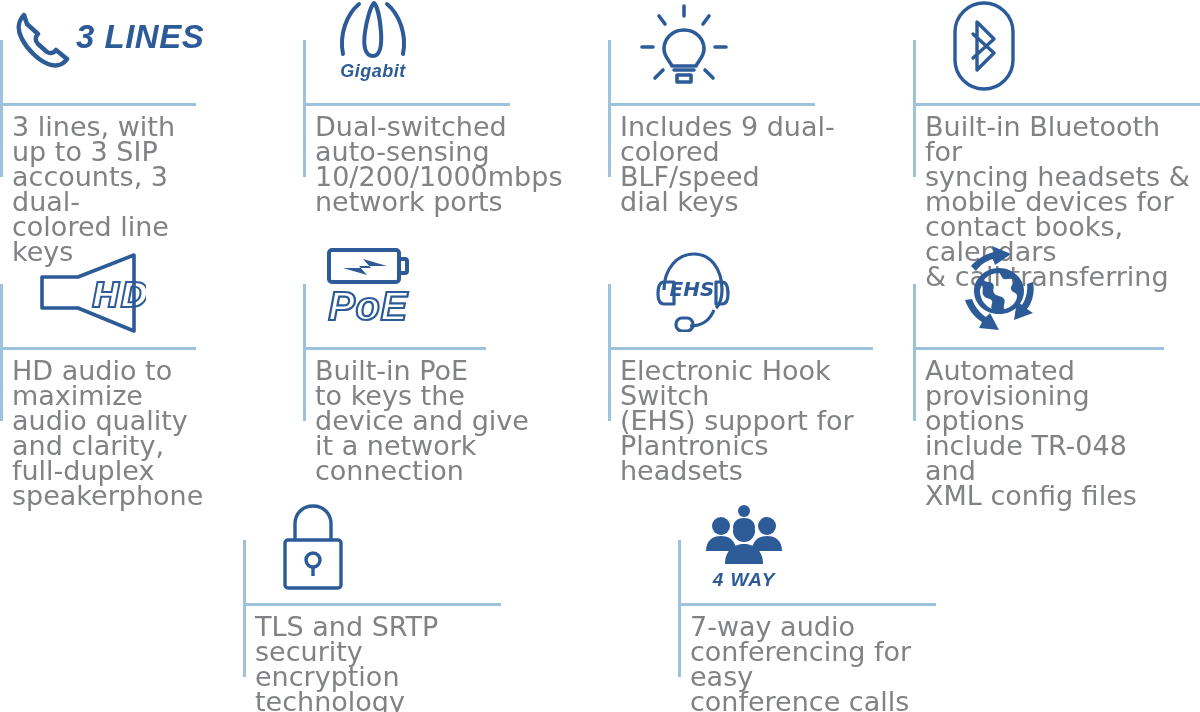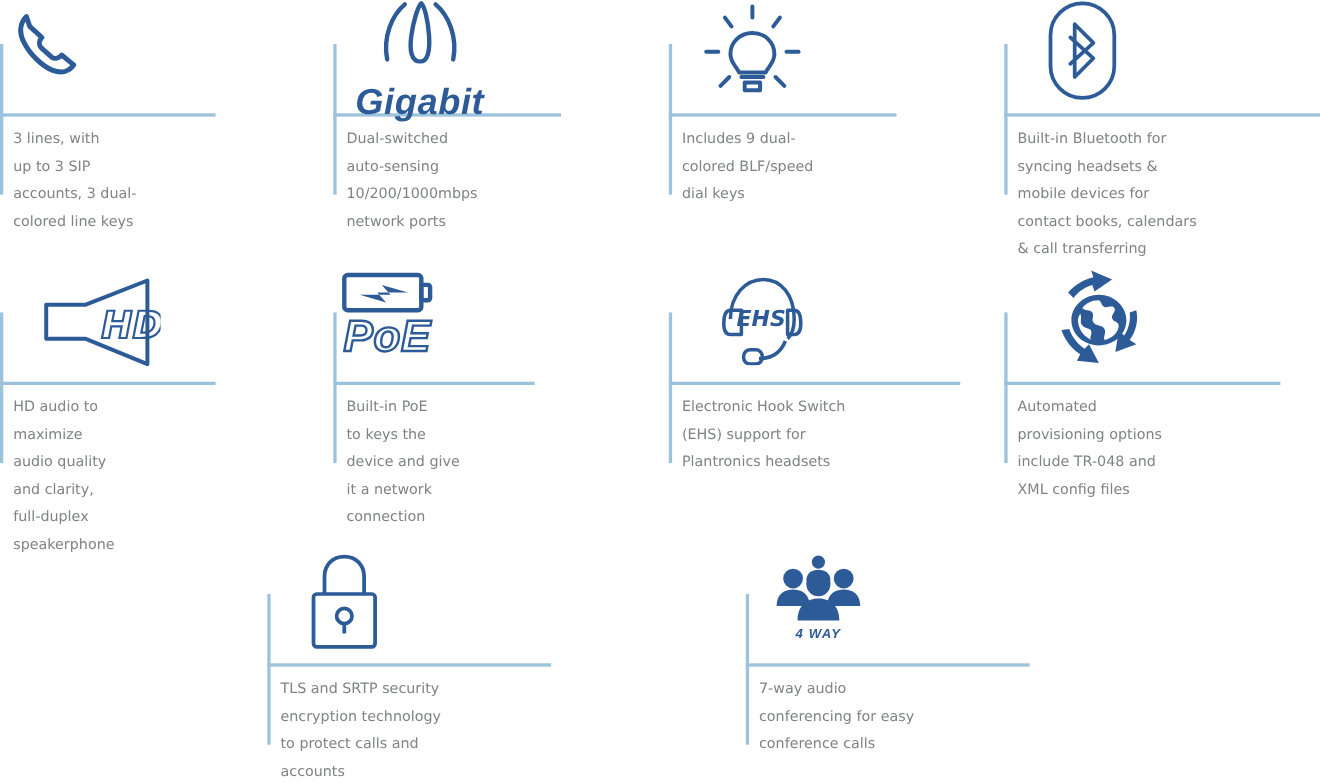--- a/index.html
+++ b/index.html
@@ -67,21 +67,21 @@
     color: #2d5b98;
     letter-spacing: 0.5px;
     line-height: 1;
   }
 
   .desc {
     position: absolute;
     left: 12px;
     top: 114px;
     color: #808285;
-    font-size: 13px;
+    font-size: 27px;
     line-height: 25px;
     white-space: pre-line;
     font-family: "DejaVu Sans", "Liberation Sans", sans-serif;
     font-weight: 400;
   }
 
   
   #cell-lines    { left: 0px;   top: 0px;   width: 230px; }
   #cell-lines    .hbar { width: 196px; }
 
@@ -123,20 +123,21 @@
     <div class="vbar"></div>
     <div class="hbar"></div>
     <div class="icon-wrap" style="left:14px;top:8px;">
       <div class="icon-inner" style="flex-direction:row;align-items:center;gap:6px;">
         <span>
           <svg class="svg-icon" width="56" height="62" viewBox="0 0 56 62">
             <path d="M10 7 C4 13 3 22 8 31 C13 41 24 52 34 56 C42 59 49 57 53 51
                      L42 42 C40 45 36 46 33 44 L24 36 C21 33 21 29 24 26 L13 16 Z" fill="none" stroke="#2d5b98" stroke-width="4.5" stroke-linejoin="round" stroke-linecap="round"></path>
           </svg>
         </span>
+        <span class="icon-caption" style="font-size:33px;margin-top:-6px;">3 LINES</span>
       </div>
     </div>
     <div class="desc">3 lines, with
 up to 3 SIP
 accounts, 3 dual-
 colored line keys</div>
   </div>
 
   <div class="feature" id="cell-gigabit">
     <div class="vbar"></div>
@@ -144,21 +145,21 @@
     <div class="icon-wrap" style="left:20px;top:0px;">
       <div class="icon-inner">
         <span>
           <svg class="svg-icon" width="100" height="58" viewBox="0 0 100 58">
             <path d="M20 54 C16 34 24 14 36 4" fill="none" stroke="#2d5b98" stroke-width="4" stroke-linecap="round"></path>
             <path d="M80 54 C84 34 76 14 64 4" fill="none" stroke="#2d5b98" stroke-width="4" stroke-linecap="round"></path>
             <path d="M50 56 C42 56 40 46 42 32 C44 18 48 6 51 3 C54 6 57 18 58 32
                      C59 46 57 56 50 56 Z" fill="none" stroke="#2d5b98" stroke-width="4" stroke-linejoin="round"></path>
           </svg>
         </span>
-        <span class="icon-caption" style="font-size:33px;margin-top:18px;">Gigabit</span>
+        <span class="icon-caption" style="font-size:18px;margin-top:4px;">Gigabit</span>
       </div>
     </div>
     <div class="desc">Dual-switched
 auto-sensing
 10/200/1000mbps
 network ports</div>
   </div>
 
   <div class="feature" id="cell-blf">
     <div class="vbar"></div>
@@ -228,21 +229,21 @@
 maximize
 audio quality
 and clarity,
 full-duplex
 speakerphone</div>
   </div>
 
   <div class="feature" id="cell-poe">
     <div class="vbar"></div>
     <div class="hbar"></div>
-    <div class="icon-wrap" style="left:6px;top:0px;text-align:center;">
+    <div class="icon-wrap" style="left:22px;top:0px;text-align:center;">
       <div class="icon-inner">
         <span>
           <svg class="svg-icon" width="86" height="44" viewBox="0 0 86 44">
             <rect x="4" y="6" width="70" height="32" rx="3" fill="none" stroke="#2d5b98" stroke-width="4"></rect>
             <rect x="74" y="15" width="8" height="14" rx="2" fill="none" stroke="#2d5b98" stroke-width="4"></rect>
             <path d="M18 24 L46 24 L38 15 L62 22 L34 22 L42 31 Z" fill="#2d5b98"></path>
           </svg>
         </span>
         <span class="icon-caption" style="font-size:40px;margin-top:-2px;color:transparent;
               -webkit-text-stroke:2.2px #2d5b98;">PoE</span>
@@ -348,21 +349,21 @@
               <path d="M31 24 C31 17 36 14 42 14 C48 14 53 17 53 24 Z"></path>
               <circle cx="19" cy="22" r="9"></circle>
               <path d="M4 47 C4 36 11 32 19 32 C27 32 34 36 34 47 Z"></path>
               <circle cx="65" cy="22" r="9"></circle>
               <path d="M50 47 C50 36 57 32 65 32 C73 32 80 36 80 47 Z"></path>
               <circle cx="42" cy="27" r="11"></circle>
               <path d="M23 60 C23 46 32 40 42 40 C52 40 61 46 61 60 Z"></path>
             </g>
           </svg>
         </span>
-        <span class="icon-caption" style="font-size:12px;margin-top:4px;letter-spacing:1px;">4 WAY</span>
+        <span class="icon-caption" style="font-size:19px;margin-top:4px;letter-spacing:1px;">4 WAY</span>
       </div>
     </div>
     <div class="desc">7-way audio
 conferencing for easy
 conference calls</div>
   </div>
 
 </div>
 
 </body></html>

